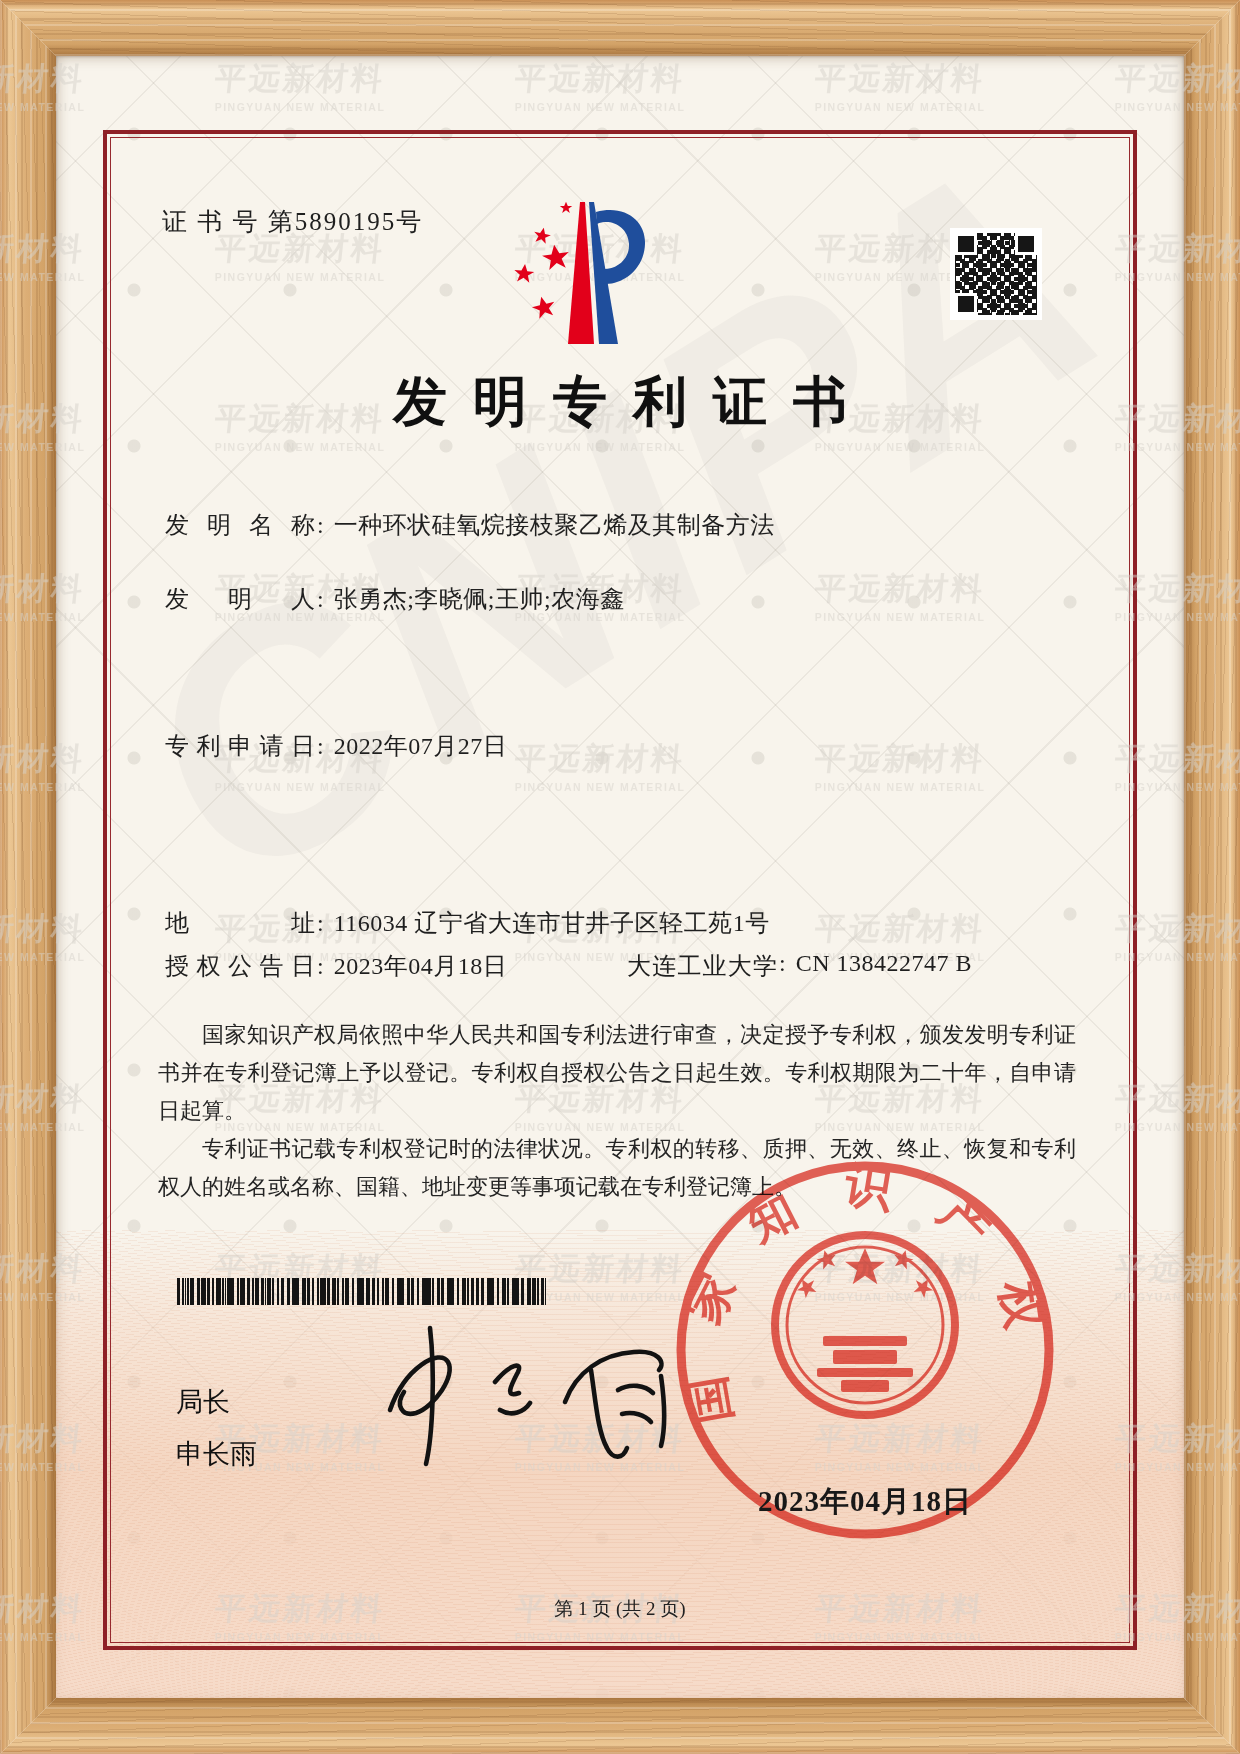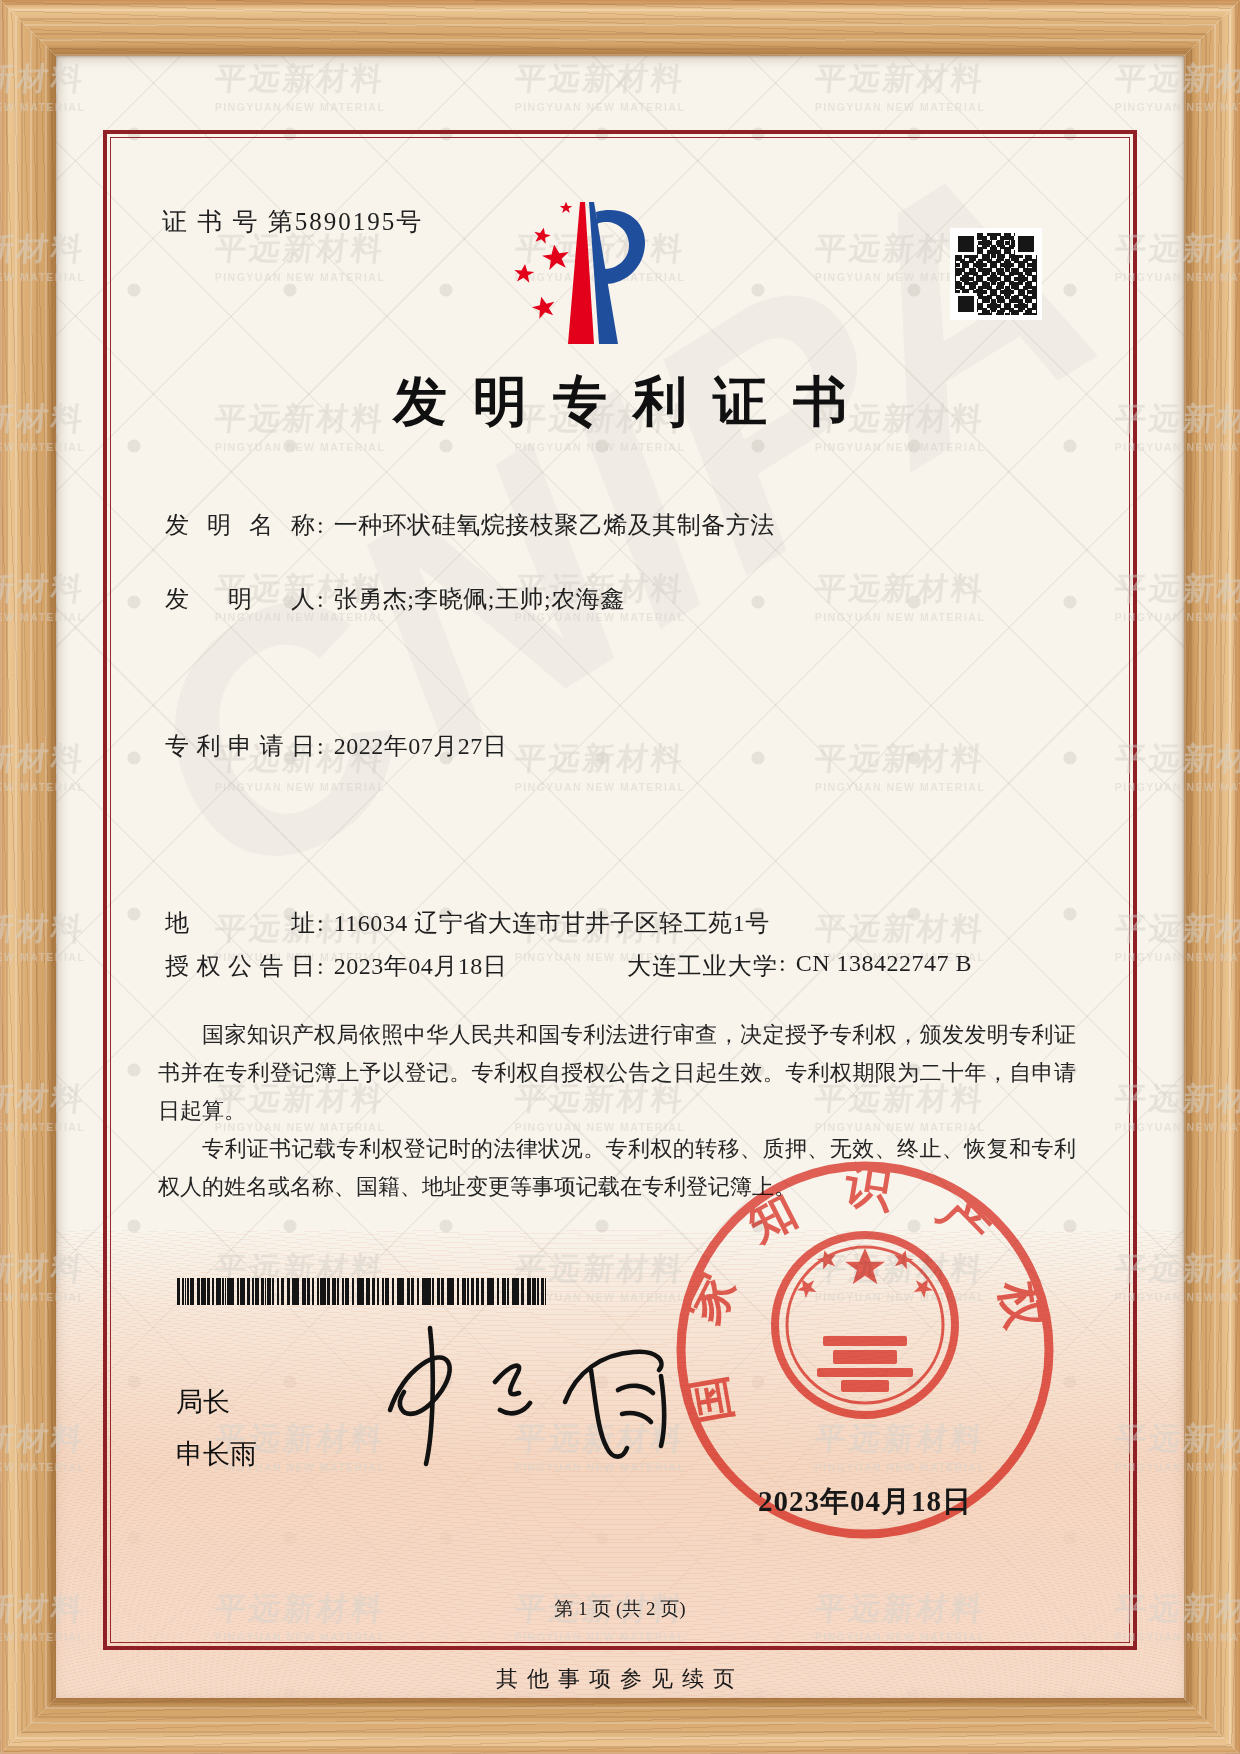--- a/index.html
+++ b/index.html
@@ -423,14 +423,13 @@
       <path transform="translate(268,148) scale(1.0) rotate(30)" d="M0,-10 L2.94,-3.09 10,-3.09 4.05,1.18 6.18,8.09 0,3.82 -6.18,8.09 -4.05,1.18 -10,-3.09 -2.94,-3.09 Z"></path>
       <rect x="168" y="196" width="84" height="10" rx="2"></rect>
       <rect x="178" y="210" width="64" height="14" rx="2"></rect>
       <rect x="162" y="228" width="96" height="9" rx="2"></rect>
       <rect x="186" y="240" width="48" height="12" rx="2"></rect>
     </g>
   </svg>
   <div class="content" id="seal-date">2023年04月18日</div>
 
   <div class="content" id="page-info">第 1 页 (共 2 页)</div>
-  <div class="content" id="footer-note">其他事项参见续页</div>
 </div>
 
 </body></html>

